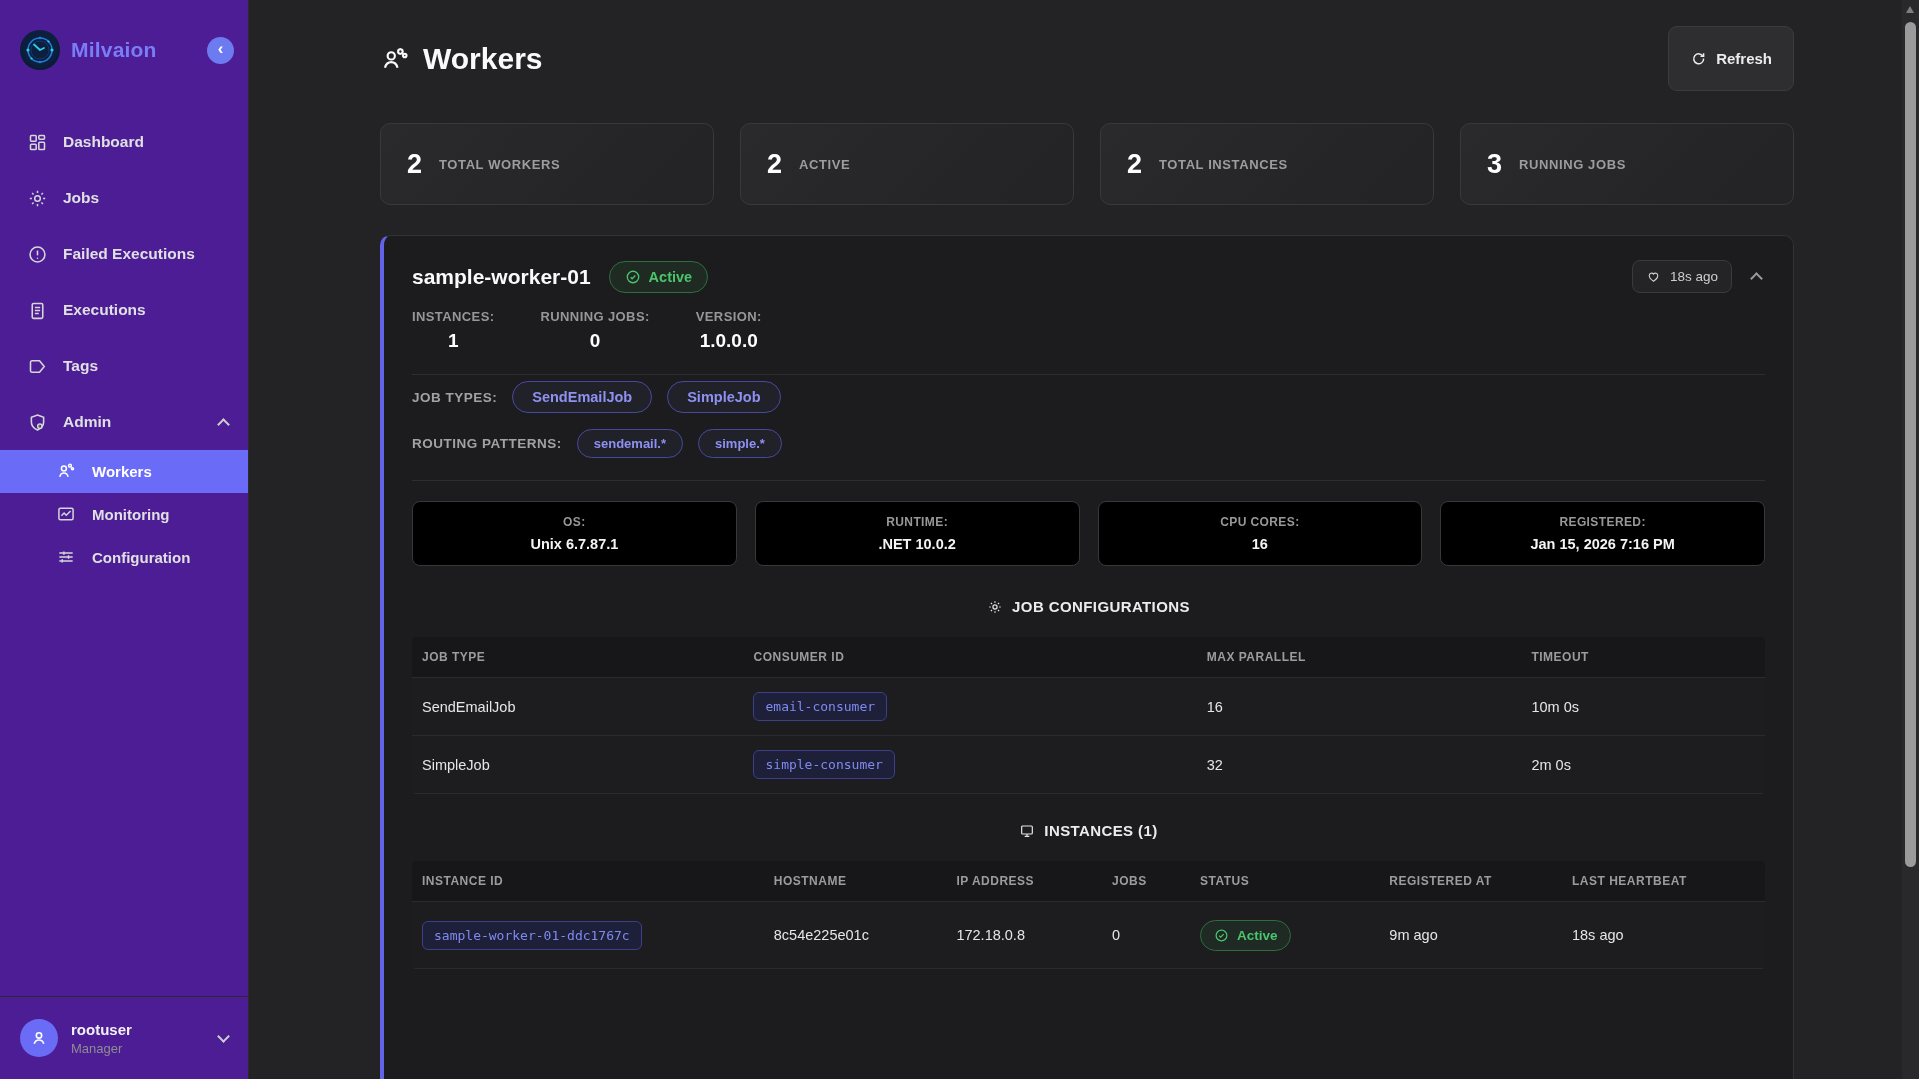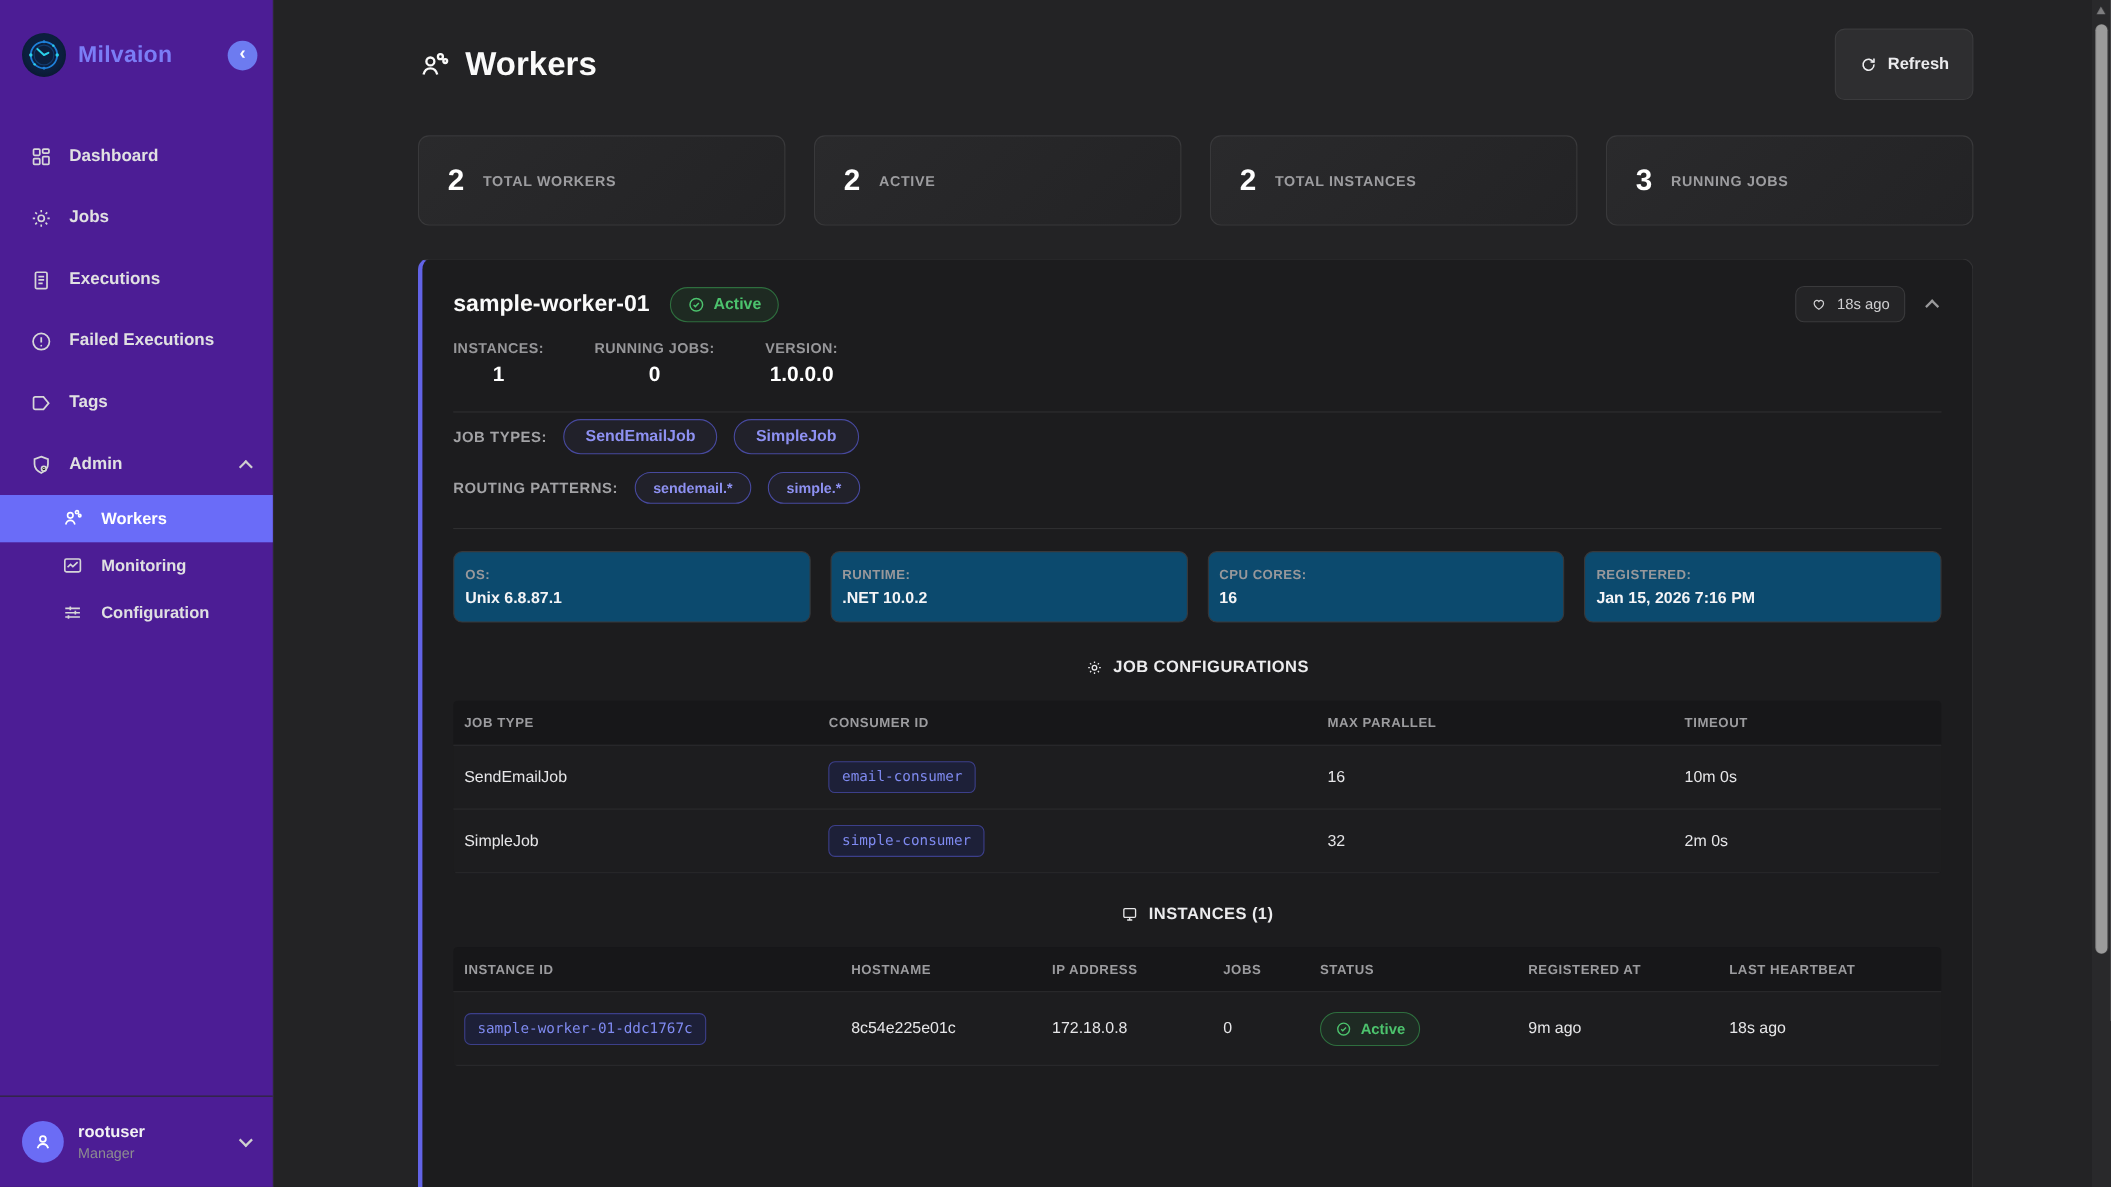--- a/index.html
+++ b/index.html
@@ -103,22 +103,22 @@
     color:#8e91f2; background:rgba(74,76,158,.10); font-size:14.5px; font-weight:600;
   }
   .pill.small { font-size:13px; padding:6px 16px; }
 
   .section-title {
     margin-top:26px; display:flex; align-items:center; justify-content:center; gap:9px;
     font-size:15px; font-weight:bold; color:#ececee; letter-spacing:.4px;
   }
   .info-grid { display:grid; grid-template-columns:repeat(4,1fr); gap:18px; margin-top:20px; }
   .info-box {
-    border:1px solid #38383a; border-radius:8px; background:#0c4a6e;
-    padding:13px 10px; 
+    border:1px solid #38383a; border-radius:8px; background:#000000;
+    padding:13px 10px; text-align:center;
   }
   .info-label { font-size:12px; font-weight:600; color:#98989b; letter-spacing:.4px; }
   .info-value { font-size:14.5px; font-weight:bold; color:#f4f4f6; margin-top:7px; }
 
   .tbl { margin-top:22px; border-radius:4px; overflow:hidden; }
   .tbl-head { display:grid; background:#171719; }
   .tbl-head > div { padding:13px 10px; font-size:12px; font-weight:600; color:#9c9c9f; letter-spacing:.5px; display:flex; align-items:center; }
   .tbl-row { display:grid; background:#1d1d1f; border-top:1px solid #2b2b2d; }
   .tbl-row:last-child { border-bottom:1px solid #2b2b2d; }
   .tbl-row > div { padding:14px 10px; font-size:14.5px; color:#e6e6e8; display:flex; align-items:center; }
@@ -174,35 +174,35 @@
         <svg viewBox="0 0 24 24" width="21" height="21" fill="none" stroke="currentColor" stroke-width="1.7">
           <circle cx="12" cy="12" r="3.2"></circle>
           <path d="M12 3.2v2.4M12 18.4v2.4M3.2 12h2.4M18.4 12h2.4M5.8 5.8l1.7 1.7M16.5 16.5l1.7 1.7M18.2 5.8l-1.7 1.7M7.5 16.5l-1.7 1.7"></path>
         </svg>
       </span>
       <span>Jobs</span>
     </div>
     <div class="nav-item">
       <span class="ico">
         <svg viewBox="0 0 24 24" width="21" height="21" fill="none" stroke="currentColor" stroke-width="1.8">
-          <rect x="6" y="4" width="12" height="17" rx="1.5"></rect>
-          <path d="M9 8.5h6M9 12h6M9 15.5h4.5"></path>
-        </svg>
-      </span>
-      <span>Executions</span>
-    </div>
-    <div class="nav-item">
-      <span class="ico">
-        <svg viewBox="0 0 24 24" width="21" height="21" fill="none" stroke="currentColor" stroke-width="1.8">
           <circle cx="12" cy="12" r="8.5"></circle>
             <path d="M12 7.5v5.5"></path>
             <circle cx="12" cy="16.3" r=".9" fill="currentColor" stroke="none"></circle>
         </svg>
       </span>
       <span>Failed Executions</span>
+    </div>
+    <div class="nav-item">
+      <span class="ico">
+        <svg viewBox="0 0 24 24" width="21" height="21" fill="none" stroke="currentColor" stroke-width="1.8">
+          <rect x="6" y="4" width="12" height="17" rx="1.5"></rect>
+          <path d="M9 8.5h6M9 12h6M9 15.5h4.5"></path>
+        </svg>
+      </span>
+      <span>Executions</span>
     </div>
     <div class="nav-item">
       <span class="ico">
         <svg viewBox="0 0 24 24" width="21" height="21" fill="none" stroke="currentColor" stroke-width="1.8">
           <path d="M4 7.2c0-.9.7-1.7 1.7-1.7h8.6l5.4 6.5-5.4 6.5H5.7c-1 0-1.7-.8-1.7-1.7z"></path>
         </svg>
       </span>
       <span>Tags</span>
     </div>
     <div class="nav-item">
@@ -363,21 +363,21 @@
       <span class="pill small">sendemail.*</span>
       <span class="pill small">simple.*</span>
     </div>
 
     <hr class="divider">
 
 
     <div class="info-grid">
       <div class="info-box">
         <div class="info-label">OS:</div>
-        <div class="info-value">Unix 6.8.87.1</div>
+        <div class="info-value">Unix 6.7.87.1</div>
       </div>
       <div class="info-box">
         <div class="info-label">RUNTIME:</div>
         <div class="info-value">.NET 10.0.2</div>
       </div>
       <div class="info-box">
         <div class="info-label">CPU CORES:</div>
         <div class="info-value">16</div>
       </div>
       <div class="info-box">

